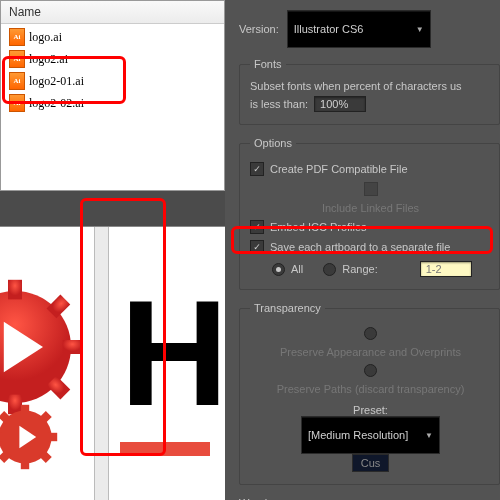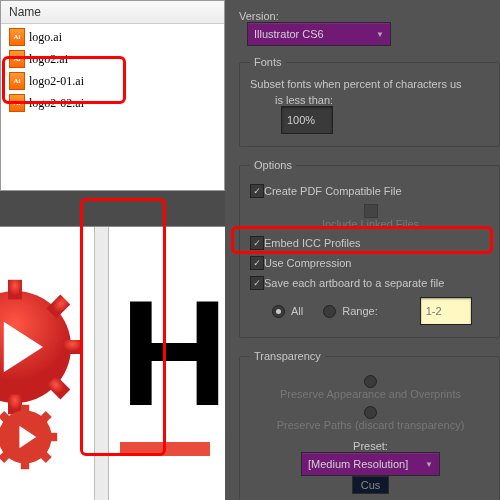--- a/index.html
+++ b/index.html
@@ -134,33 +134,32 @@
 
 .right-panel {
   flex: 1;
   background: #535353;
   color: #c8c8c8;
   padding: 10px 0 0 14px;
   position: relative;
 }
 .row {
   display: flex;
-  align-items: flex-start;
+  align-items: center;
   margin-bottom: 10px;
-  flex-direction: column;
 }
 .label {
   color: #c8c8c8;
   font-size: 11px;
 }
 .dropdown {
-  background: #701a75;
+  background: #000000;
   border: 1px solid #2a2a2a;
   color: #d0d0d0;
-  padding: 5px 6px;
+  padding: 12px 6px;
   font-size: 11px;
   display: flex;
   align-items: center;
   justify-content: space-between;
   box-shadow: inset 0 1px 0 rgba(255,255,255,0.08);
 }
 .dropdown .arrow {
   font-size: 8px;
   color: #aaa;
 }
@@ -174,41 +173,42 @@
 }
 legend {
   padding: 0 4px;
   color: #c8c8c8;
   font-size: 11px;
 }
 .check-row {
   display: flex;
   align-items: center;
   padding: 3px 0;
+  gap: 6px;
 }
 .checkbox {
   width: 12px;
   height: 12px;
   background: #3a3a3a;
   border: 1px solid #222;
   display: flex;
   align-items: center;
   justify-content: center;
   font-size: 9px;
   color: #d0d0d0;
 }
 .checkbox.checked::after { content: "✓"; }
 .disabled { color: #777; flex-direction: column; }
 .disabled .checkbox { background: #444; border-color: #3a3a3a; }
 
 .text-input {
   background: #3a3a3a;
   border: 1px solid #222;
   color: #d0d0d0;
-  padding: 7px 5px;
+  padding: 1px 5px;
   font-size: 11px;
   width: 40px;
   box-shadow: inset 0 1px 2px rgba(0,0,0,0.4);
 }
 .text-input.disabled {
   background: #fef9c3;
   color: #777;
   margin-left: 36px;
 }
 .radio {
@@ -323,43 +323,39 @@
       <span class="label">Version:</span>
       <div class="dropdown version-dd">
         <span>Illustrator CS6</span>
         <span class="arrow">▼</span>
       </div>
     </div>
 
     <fieldset>
       <legend>Fonts</legend>
       <div class="label">Subset fonts when percent of characters us</div>
-      <div class="row" style="margin-top:4px;margin-bottom:0;margin-left:25px;">
+      <div class="row" style="margin-top:4px;margin-bottom:0;">
         <span class="label">is less than:</span>
         <span class="text-input" style="margin-left:6px">100%</span>
       </div>
     </fieldset>
 
     <fieldset>
       <legend>Options</legend>
       <div class="check-row">
         <span class="checkbox checked"></span>
         <span>Create PDF Compatible File</span>
       </div>
       <div class="check-row disabled">
         <span class="checkbox"></span>
         <span>Include Linked Files</span>
       </div>
       <div class="check-row">
         <span class="checkbox checked"></span>
         <span>Embed ICC Profiles</span>
-      </div>
-      <div class="check-row">
-        <span class="checkbox checked"></span>
-        <span>Use Compression</span>
       </div>
       <div class="check-row">
         <span class="checkbox checked"></span>
         <span>Save each artboard to a separate file</span>
       </div>
       <div class="sub-indent">
         <span class="radio selected"></span>
         <span class="label">All</span>
         <span style="width:8px"></span>
         <span class="radio"></span>

